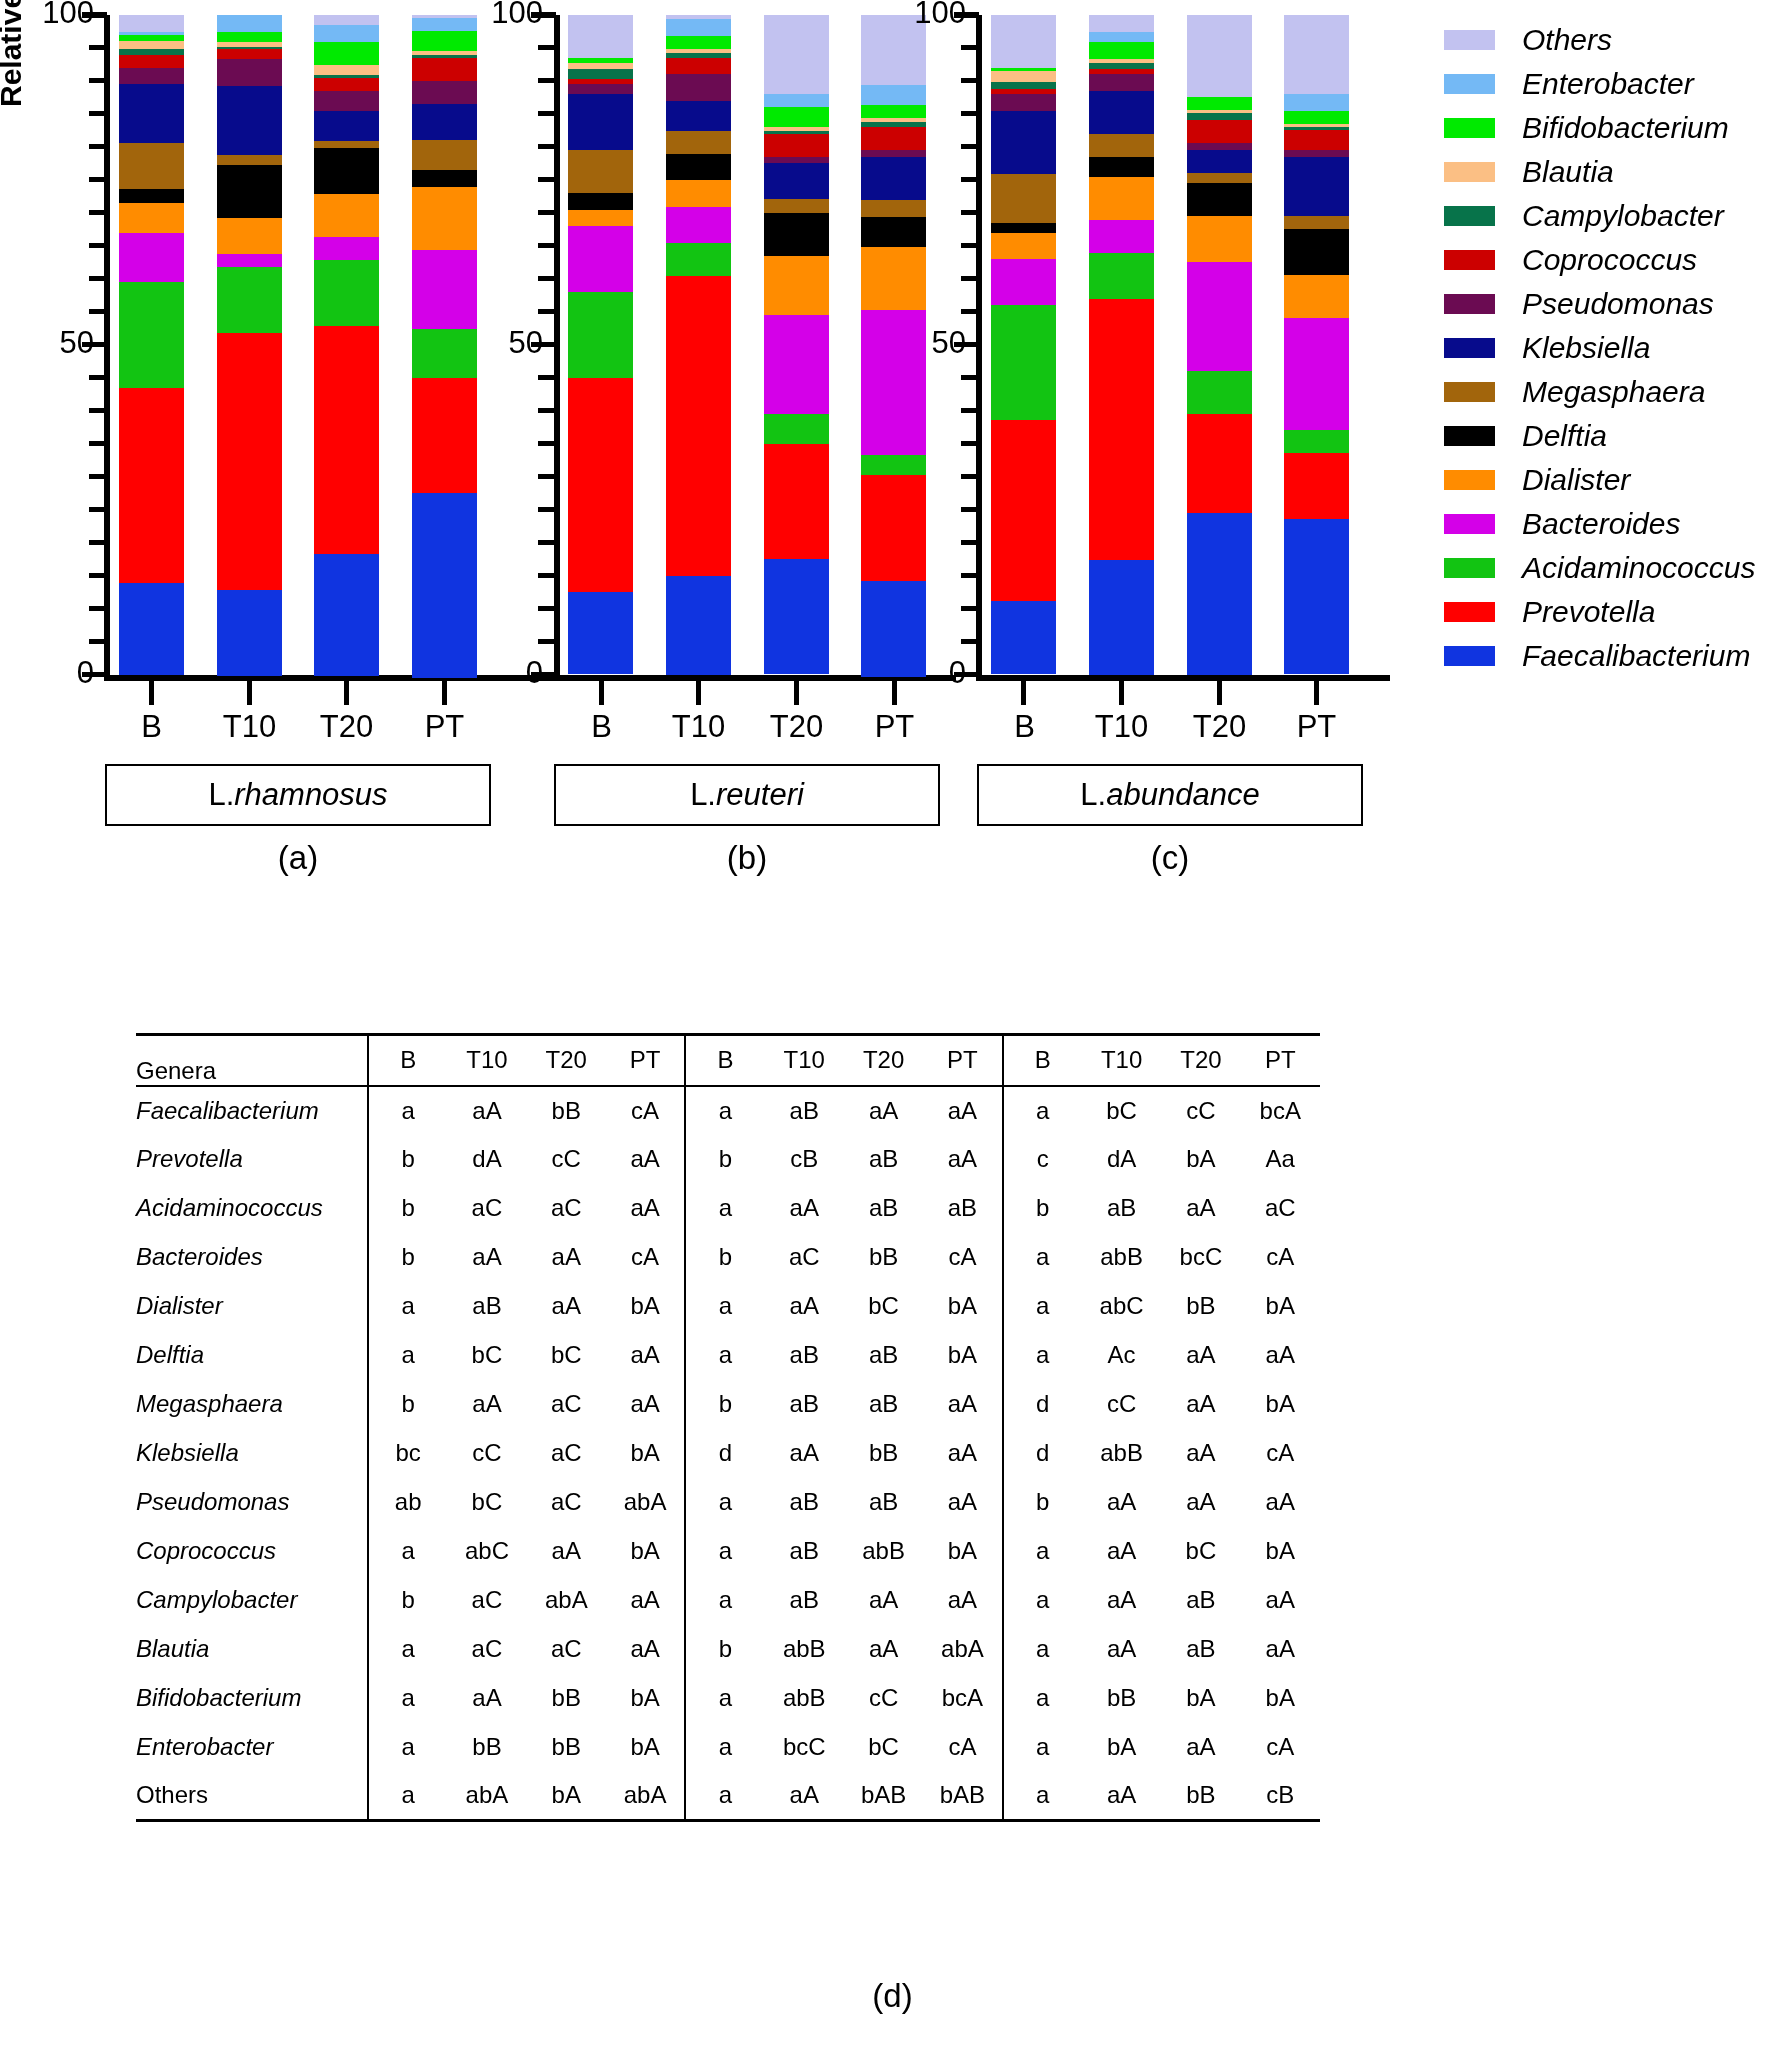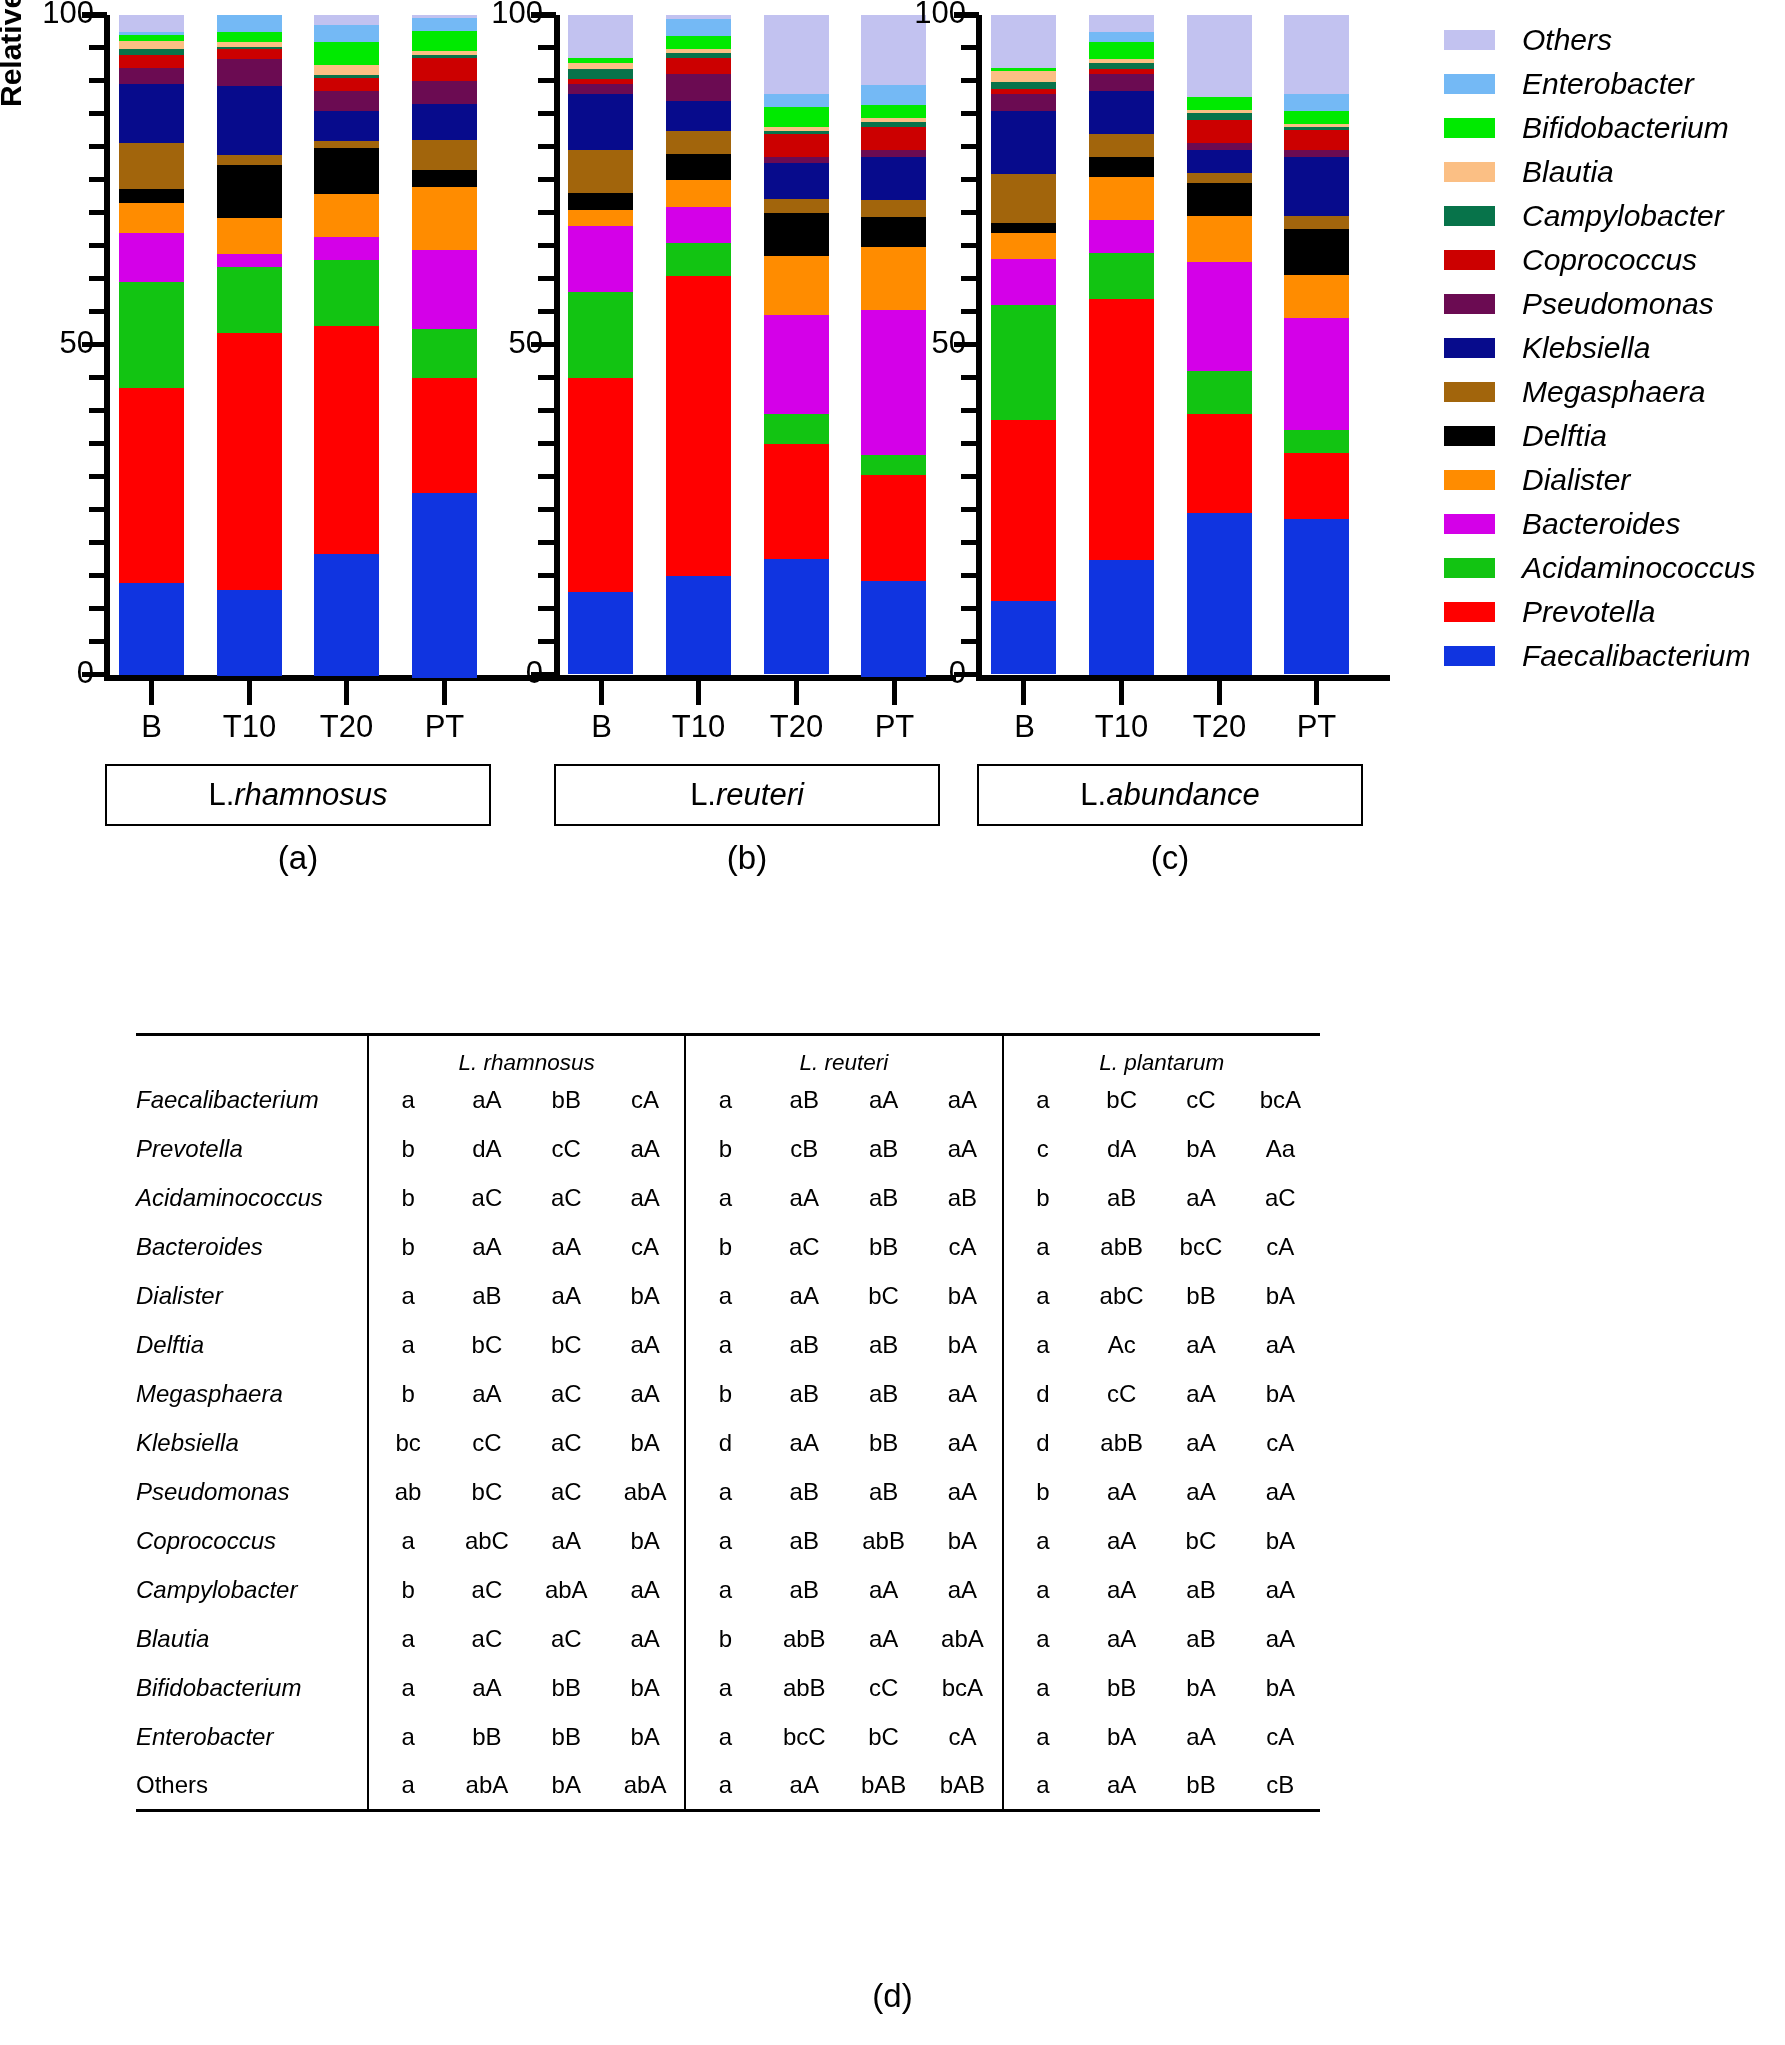--- a/index.html
+++ b/index.html
@@ -529,25 +529,34 @@
     </div>
 </div>
 
 <div id="table-d">
   <table class="dtab tb-outer">
     <colgroup>
       <col class="genera-col">
       <col span="12" style="width:79px">
     </colgroup>
     <tbody id="tbody-d">
-        <tr>
-          <td style="height: 41px;">&nbsp;</td>
-          <td class="hdr-strain vsep" colspan="4">L. rhamnosus</td>
-          <td class="hdr-strain vsep" colspan="4">L. reuteri</td>
-          <td class="hdr-strain vsep" colspan="4">L. plantarum</td>
+        <tr class="hdr-rule">
+          <td class="hdr-genera">Genera</td>
+          <td class="hdr-sub vsep">B</td>
+          <td class="hdr-sub">T10</td>
+          <td class="hdr-sub">T20</td>
+          <td class="hdr-sub">PT</td>
+          <td class="hdr-sub vsep">B</td>
+          <td class="hdr-sub">T10</td>
+          <td class="hdr-sub">T20</td>
+          <td class="hdr-sub">PT</td>
+          <td class="hdr-sub vsep">B</td>
+          <td class="hdr-sub">T10</td>
+          <td class="hdr-sub">T20</td>
+          <td class="hdr-sub">PT</td>
         </tr>
         <tr>
           <td class="rowname">Faecalibacterium</td>
           <td class="rowcell vsep">a</td>
           <td class="rowcell">aA</td>
           <td class="rowcell">bB</td>
           <td class="rowcell">cA</td>
           <td class="rowcell vsep">a</td>
           <td class="rowcell">aB</td>
           <td class="rowcell">aA</td>

